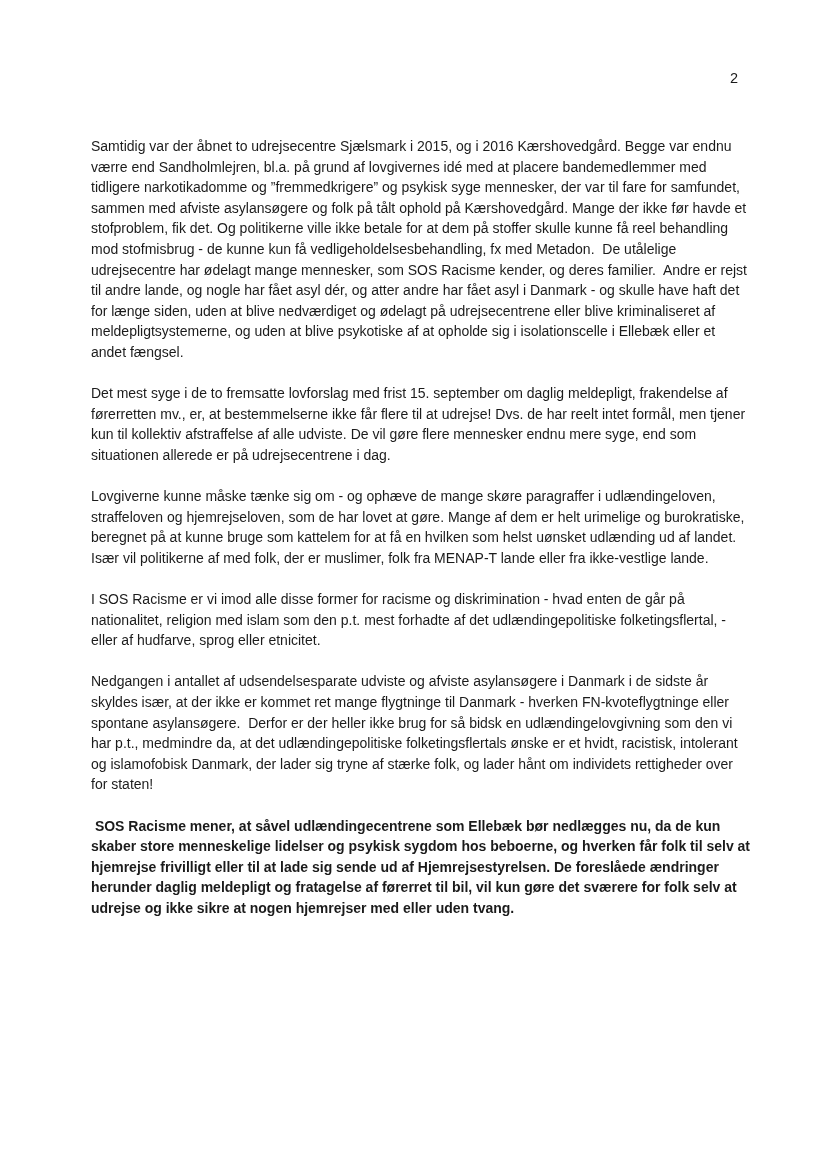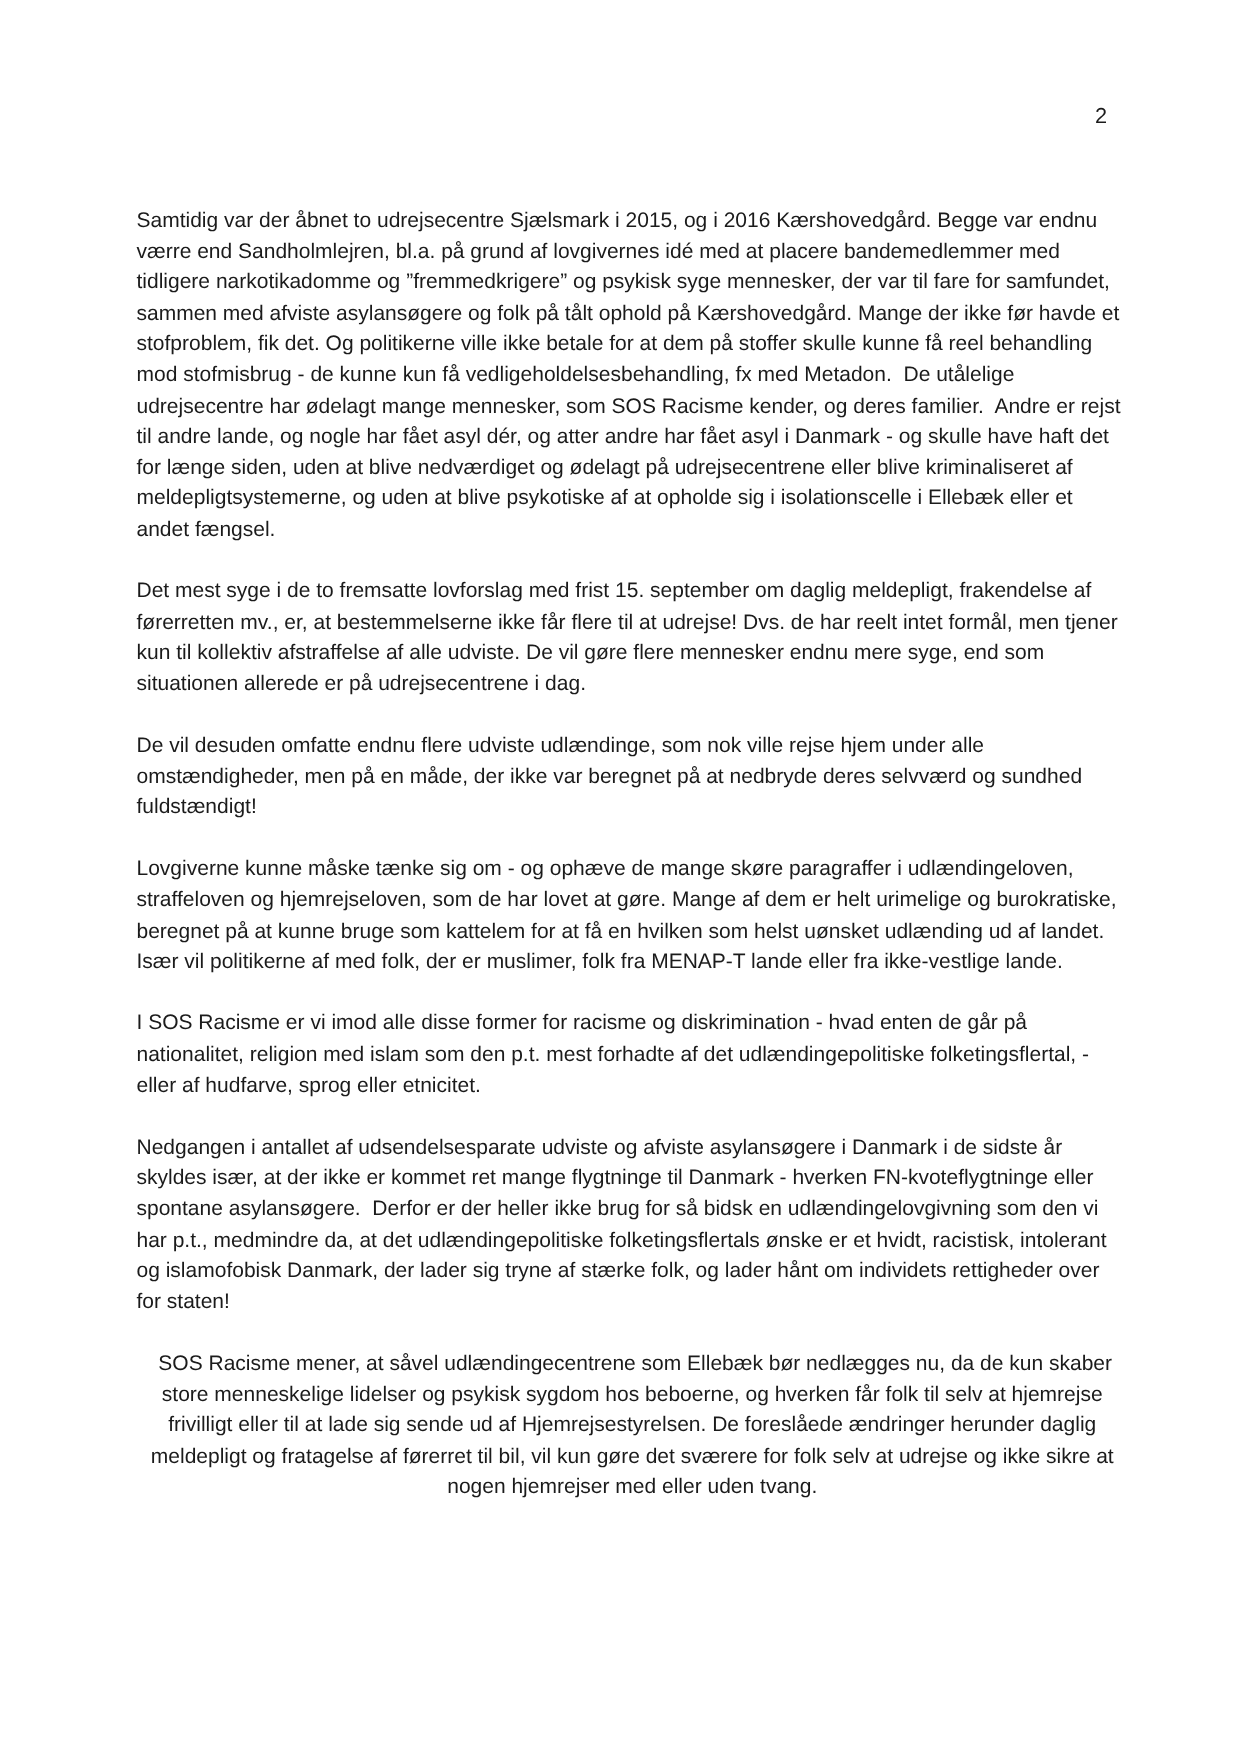--- a/index.html
+++ b/index.html
@@ -34,33 +34,31 @@
     right: 74px;
   }
   p.para {
     margin: 0 0 20.6px 0;
     font-size: 14px;
     line-height: 20.6px;
     white-space: pre-wrap;
     text-align: left;
   }
   p.para.bold {
-    font-weight: normal;
-    text-align: center;
+    font-weight: bold;
   }
   .italic {
   }
 </style>
 </head>
 <body>
 
 <div class="page">
   <div class="page-number">2</div>
   <div class="content" id="doc-content">
       <p class="para"><span>Samtidig var der åbnet to udrejsecentre Sjælsmark i 2015, og i 2016 Kærshovedgård. Begge var endnu værre end Sandholmlejren, bl.a. på grund af lovgivernes idé med at placere bandemedlemmer med tidligere narkotikadomme og ”fremmedkrigere” og psykisk syge mennesker, der var til fare for samfundet, sammen med afviste asylansøgere og folk på tålt ophold på Kærshovedgård. Mange der ikke før havde et stofproblem, fik det. Og politikerne ville ikke betale for at dem på stoffer skulle kunne få reel behandling mod stofmisbrug - de kunne kun få vedligeholdelsesbehandling, fx med Metadon.  De utålelige udrejsecentre har ødelagt mange mennesker, som SOS Racisme kender, og deres familier.  Andre er rejst til andre lande, og nogle har fået asyl dér, og atter andre har fået asyl i Danmark - og skulle have haft det for længe siden, uden at blive nedværdiget og ødelagt på udrejsecentrene eller blive kriminaliseret af meldepligtsystemerne, og uden at blive psykotiske af at opholde sig i isolationscelle i Ellebæk eller et andet fængsel.</span></p>
       <p class="para"><span class="italic">Det mest syge</span><span> i de to fremsatte lovforslag med frist 15. september om daglig meldepligt, frakendelse af førerretten mv., er, at bestemmelserne ikke får flere til at udrejse! Dvs. de har reelt intet formål, men tjener kun til kollektiv afstraffelse af alle udviste. De vil gøre flere mennesker endnu mere syge, end som situationen allerede er på udrejsecentrene i dag.</span></p>
-      <p class="para"><span>De vil desuden omfatte endnu flere udviste udlændinge, som nok ville rejse hjem under alle omstændigheder, men på en måde, der ikke var beregnet på at nedbryde deres selvværd og sundhed fuldstændigt!</span></p>
       <p class="para"><span>Lovgiverne kunne måske tænke sig om - og ophæve de mange skøre paragraffer i udlændingeloven, straffeloven og hjemrejseloven, som de har lovet at gøre. Mange af dem er helt urimelige og burokratiske, beregnet på at kunne bruge som kattelem for at få en hvilken som helst uønsket udlænding ud af landet. Især vil politikerne af med folk, der er muslimer, folk fra MENAP-T lande eller fra ikke-vestlige lande.</span></p>
       <p class="para"><span>I SOS Racisme er vi imod alle disse former for racisme og diskrimination - hvad enten de går på nationalitet, religion med islam som den p.t. mest forhadte af det udlændingepolitiske folketingsflertal, - eller af hudfarve, sprog eller etnicitet.</span></p>
       <p class="para"><span>Nedgangen i antallet af udsendelsesparate udviste og afviste asylansøgere i Danmark i de sidste år skyldes især, at der ikke er kommet ret mange flygtninge til Danmark - hverken FN-kvoteflygtninge eller spontane asylansøgere.  Derfor er der heller ikke brug for så bidsk en udlændingelovgivning som den vi har p.t., medmindre da, at det udlændingepolitiske folketingsflertals ønske er et hvidt, racistisk, intolerant og islamofobisk Danmark, der lader sig tryne af stærke folk, og lader hånt om individets rettigheder over for staten!</span></p>
       <p class="para bold"><span> SOS Racisme mener, at såvel udlændingecentrene som Ellebæk bør nedlægges nu, da de kun skaber store menneskelige lidelser og psykisk sygdom hos beboerne, og hverken får folk til selv at hjemrejse frivilligt eller til at lade sig sende ud af Hjemrejsestyrelsen. De foreslåede ændringer herunder daglig meldepligt og fratagelse af førerret til bil, vil kun gøre det sværere for folk selv at udrejse og ikke sikre at nogen hjemrejser med eller uden tvang.</span></p>
     </div>
 </div>
 
 </body></html>

